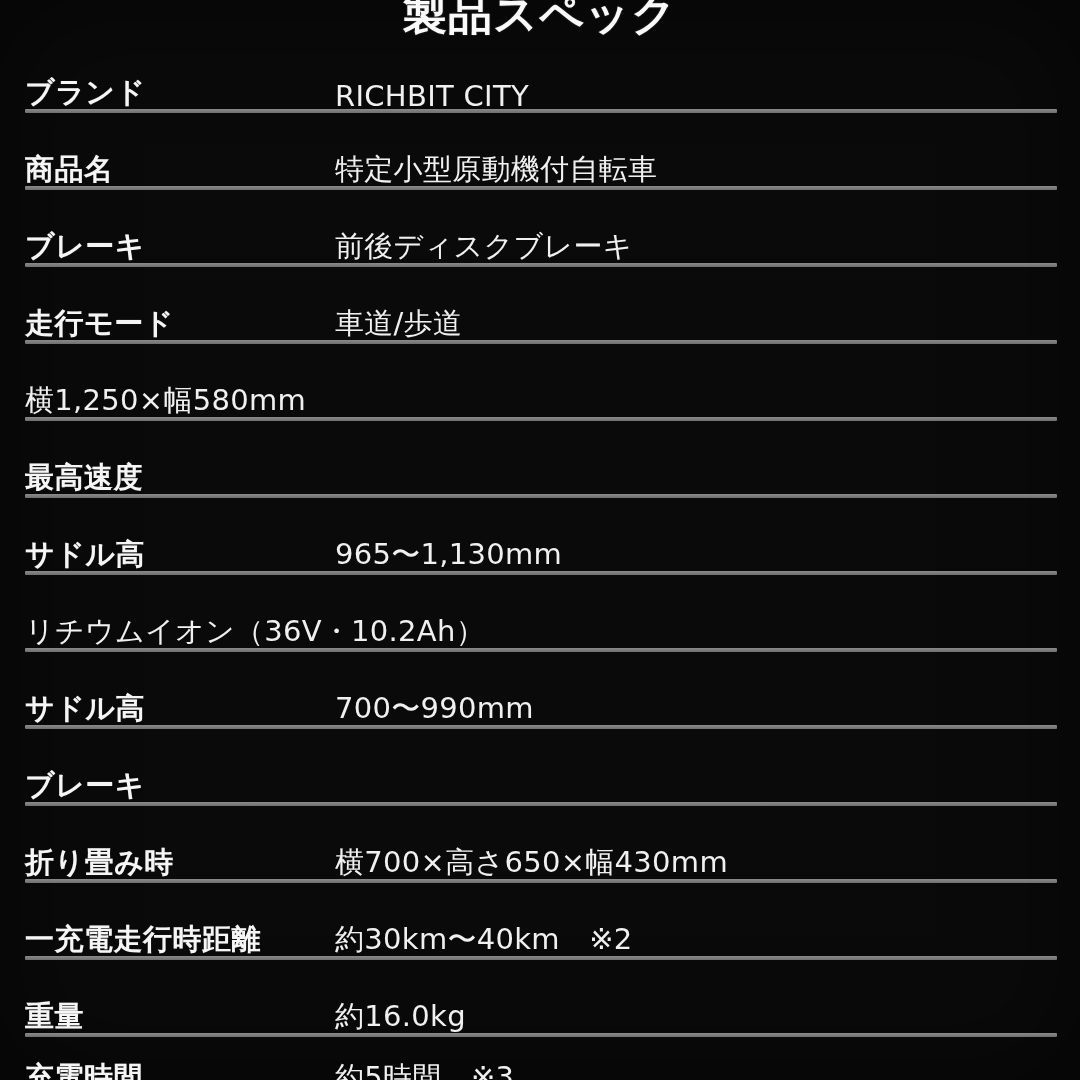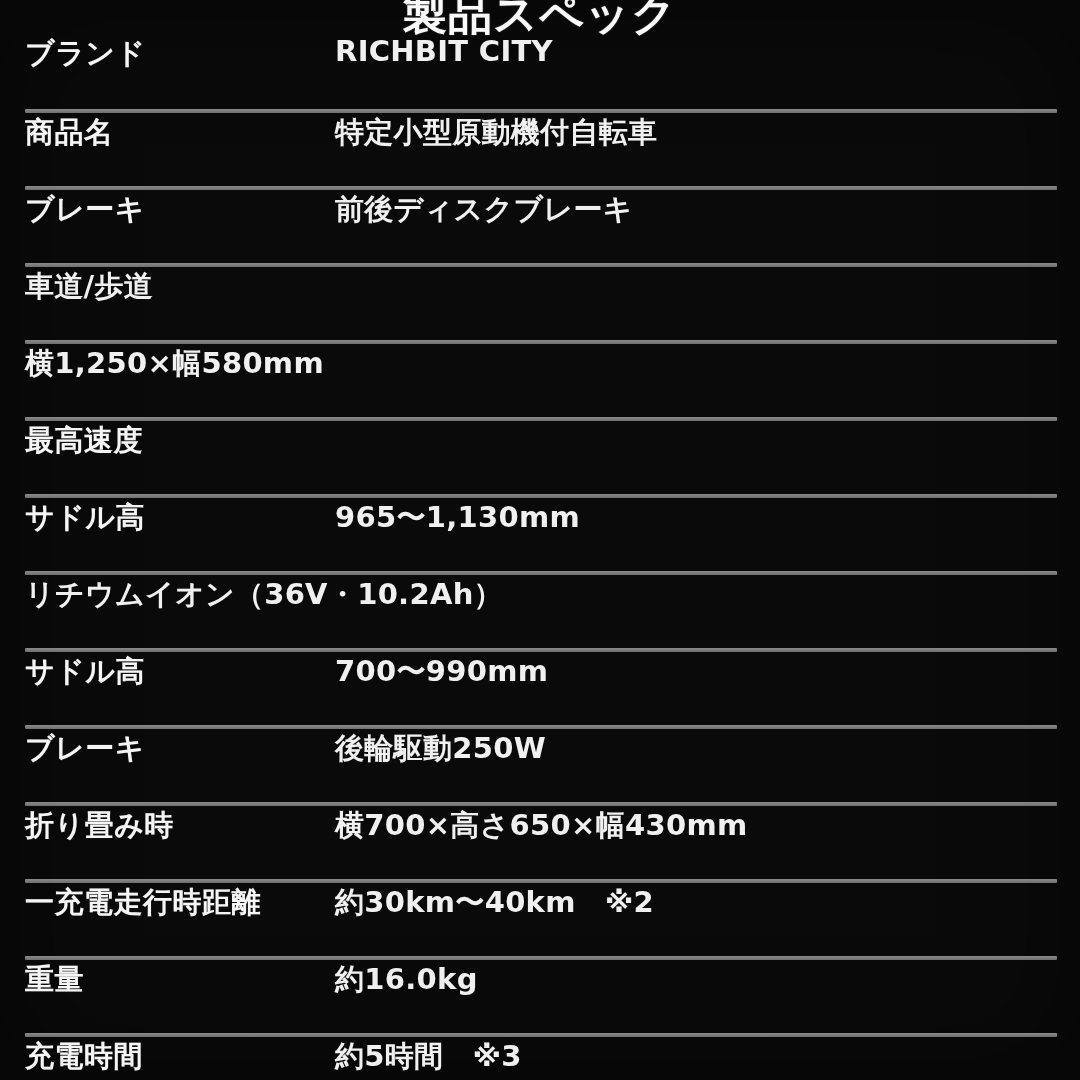--- a/index.html
+++ b/index.html
@@ -25,21 +25,21 @@
     letter-spacing: 1px;
     color: #fafafa;
     text-shadow: 0 0 2px rgba(255,255,255,0.25);
   }
   .spec-table {
     position: absolute; top: 0; left: 0;
     width: 1080px;
   }
   .row {
     display: flex;
-    align-items: flex-start;
+    align-items: flex-end;
     height: 77px;
     padding-left: 25px;
     box-sizing: border-box;
     position: relative;
   }
   .row::after {
     content: "";
     position: absolute;
     left: 25px; right: 23px; bottom: 0;
     height: 4px;
@@ -54,21 +54,21 @@
     flex-shrink: 0;
     font-size: 29px;
     font-weight: 700;
     letter-spacing: 0.5px;
     color: #f5f5f5;
     text-shadow: 0 0 1px rgba(255,255,255,0.2);
     white-space: nowrap;
   }
   .value {
     font-size: 29px;
-    font-weight: 700;
+    font-weight: 400;
     letter-spacing: 0.3px;
     color: #f0f0f0;
     white-space: nowrap;
   }
 </style>
 </head>
 <body>
 
 <div class="page">
   <div class="spec-table" id="rows">
@@ -81,20 +81,21 @@
     <span class="label">商品名</span>
     <span class="value">特定小型原動機付自転車</span>
   </div>
 
   <div class="row">
     <span class="label">ブレーキ</span>
     <span class="value">前後ディスクブレーキ</span>
   </div>
 
   <div class="row">
+    <span class="label">走行モード</span>
     <span class="value">車道/歩道</span>
   </div>
 
   <div class="row">
     <span class="value">横1,250×幅580mm</span>
   </div>
 
   <div class="row">
     <span class="label">最高速度</span>
   </div>
@@ -108,21 +109,20 @@
     <span class="value">リチウムイオン（36V・10.2Ah）</span>
   </div>
 
   <div class="row">
     <span class="label">サドル高</span>
     <span class="value">700〜990mm</span>
   </div>
 
   <div class="row">
     <span class="label">ブレーキ</span>
-    <span class="value">後輪駆動250W</span>
   </div>
 
   <div class="row">
     <span class="label">折り畳み時</span>
     <span class="value">横700×高さ650×幅430mm</span>
   </div>
 
   <div class="row">
     <span class="label">一充電走行時距離</span>
     <span class="value">約30km〜40km　※2</span>

